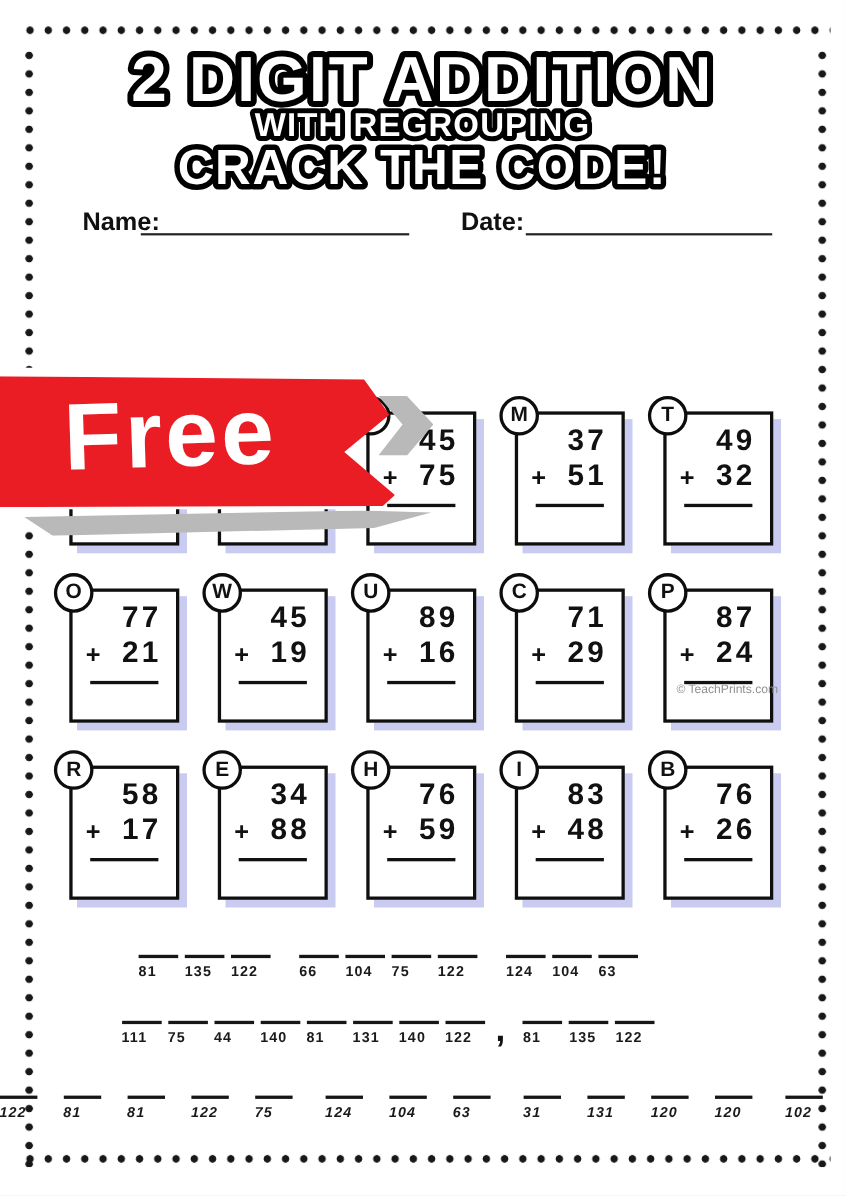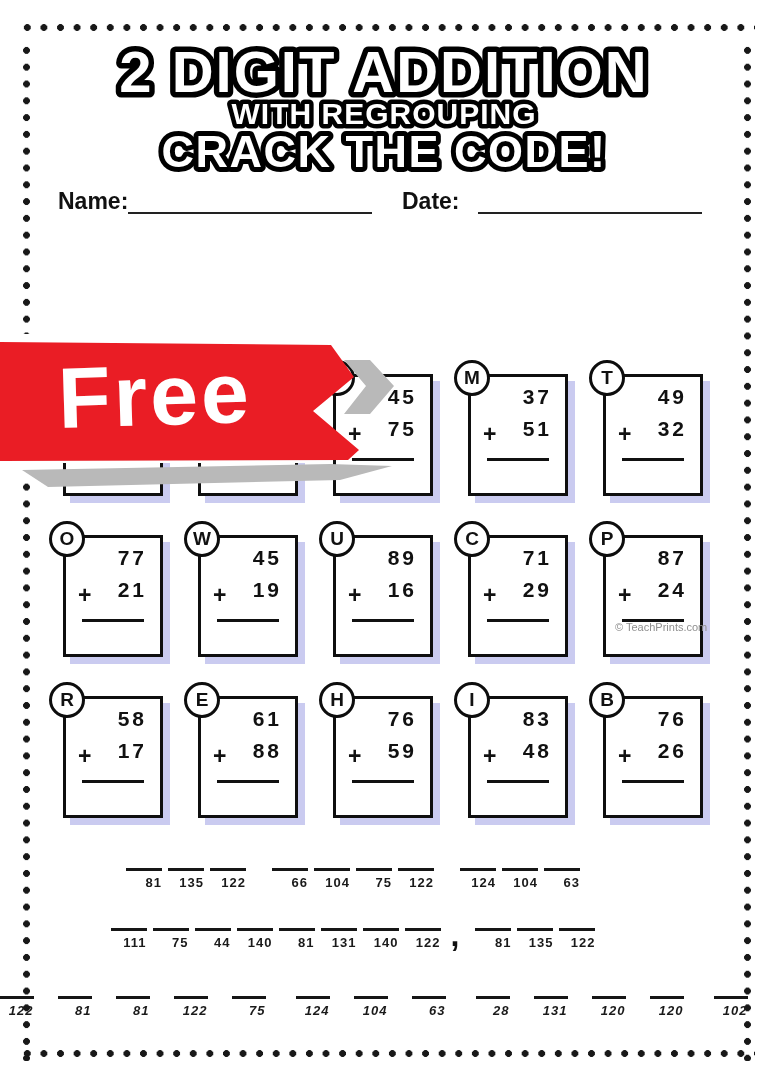--- a/index.html
+++ b/index.html
@@ -10,50 +10,50 @@
           background-size:16.6px 9px;background-repeat:repeat-x;background-position:left center;}
   .dots-top{left:19px;right:13px;top:23px;}
   .dots-bottom{left:19px;right:13px;top:1049px;}
   .dots-v{position:absolute;width:9px;background-image:radial-gradient(circle,#181818 3.1px,transparent 3.7px);
           background-size:9px 16.8px;background-repeat:repeat-y;background-position:center top;}
   .dots-left{left:22px;top:42px;bottom:26px;}
   .dots-right{left:743px;top:42px;bottom:26px;}
   
   .title-svg{position:absolute;left:0;top:28px;z-index:1;}
   .namedate{position:absolute;left:0;top:188px;width:768px;height:34px;z-index:1;font-weight:bold;font-size:23px;}
-  .nd-label{position:absolute;}
+  .nd-label{position:absolute;margin-left:17px;}
   .nd-line{position:absolute;border-bottom:2px solid #222;height:24px;}
   
   .instructions{position:absolute;left:57px;top:224px;width:654px;box-sizing:border-box;
     border:4px solid #0d0d0d;background:#fff;box-shadow:-6px 7px 0 #cdceef;z-index:1;
     padding:11px 20px 13px;text-align:center;font-size:19.5px;line-height:1.62;font-weight:bold;color:#151515;}
   
   .pbox{position:absolute;width:100px;height:122px;border:3px solid #0f0f0f;background:#fff;
         box-shadow:7px 7px 0 #cacbf0;z-index:1;box-sizing:border-box;}
   .pcircle{position:absolute;left:-17px;top:-17px;width:36px;height:36px;border:3.5px solid #0d0d0d;
            border-radius:50%;background:#fff;box-sizing:border-box;display:flex;align-items:center;
            justify-content:center;font-size:19px;font-weight:bold;z-index:2;}
-  .n1,.n2{position:absolute;right:13px;font-weight:bold;font-size:21px;letter-spacing:3px;}
+  .n1,.n2{position:absolute;right:13px;font-weight:bold;font-size:27px;letter-spacing:3px;}
   .n1{top:8px;} .n2{top:40px;}
   .plus{position:absolute;left:12px;top:44px;font-weight:bold;font-size:23px;}
   .ans-line{position:absolute;left:16px;right:16px;top:81px;border-top:3px solid #111;}
   .ans-space{position:absolute;left:4px;right:4px;top:85px;bottom:2px;}
   
   .layer{position:absolute;left:0;top:0;width:768px;height:1087px;pointer-events:none;}
   .halo{background:#fff;z-index:5;clip-path:polygon(0px 334px,332px 334px,332px 463px,50px 463px,50px 478px,0px 478px);}
   .chevron{background:#b9b9b9;z-index:6;clip-path:polygon(344px 360px,370px 360px,394px 386px,370px 414px,344px 414px,366px 386px);}
   .swoosh{background:#b9b9b9;z-index:6;clip-path:polygon(22px 470px,330px 464px,392px 466px,340px 480px,48px 487px);}
   .redband{background:#ea1d25;z-index:7;clip-path:polygon(0px 342px,331px 345px,354px 377px,313px 411px,359px 450px,348px 460px,0px 461px);}
   .free-label{position:absolute;left:58px;top:352px;z-index:8;color:#fff;font-weight:bold;font-size:86px;
               letter-spacing:3px;transform:rotate(-1.8deg);line-height:1;}
   
   .code-line{position:absolute;width:768px;display:flex;justify-content:center;align-items:flex-start;z-index:1;}
   .cl1{top:868px;left:-31px;gap:26px;} .cl2{top:928px;left:-31px;gap:26px;} .cl3{top:996px;left:-4px;gap:30px;}
   .word{display:flex;gap:6px;} .cl3 .word{gap:24px;font-style:italic;}
-  .blank{width:36px;border-top:3px solid #161616;padding-top:4px;text-align:right;
+  .blank{width:36px;border-top:3px solid #161616;padding-top:4px;text-align:left;
          font-size:13px;font-weight:bold;letter-spacing:1px;color:#1a1a1a;}
   .cl3 .blank{width:34px;}
   .punct{font-weight:bold;line-height:1;margin-left:-16px;margin-right:-10px;color:#111;}
   .pc{font-size:32px;margin-top:-9px;} .pp{font-size:32px;margin-top:-23px;}
   .watermark{position:absolute;left:615px;top:621px;font-size:11px;color:#8f8f8f;z-index:2;}
 </style>
 </head>
 <body>
 
 <div class="page">
@@ -161,21 +161,21 @@
       <div class="pbox" style="left: 63px; top: 696px;">
       <div class="pcircle">R</div>
       <div class="n1">58</div>
       <div class="plus">+</div>
       <div class="n2">17</div>
       <div class="ans-line"></div>
       <div class="ans-space"></div>
     </div>
       <div class="pbox" style="left: 198px; top: 696px;">
       <div class="pcircle">E</div>
-      <div class="n1">61</div>
+      <div class="n1">34</div>
       <div class="plus">+</div>
       <div class="n2">88</div>
       <div class="ans-line"></div>
       <div class="ans-space"></div>
     </div>
       <div class="pbox" style="left: 333px; top: 696px;">
       <div class="pcircle">H</div>
       <div class="n1">76</div>
       <div class="plus">+</div>
       <div class="n2">59</div>
@@ -252,21 +252,21 @@
         <div class="blank"><span>81</span></div>
         <div class="blank"><span>122</span></div>
         <div class="blank"><span>75</span></div>
       </div>
       <div class="word">
         <div class="blank"><span>124</span></div>
         <div class="blank"><span>104</span></div>
         <div class="blank"><span>63</span></div>
       </div>
       <div class="word">
-        <div class="blank"><span>28</span></div>
+        <div class="blank"><span>31</span></div>
         <div class="blank"><span>131</span></div>
         <div class="blank"><span>120</span></div>
         <div class="blank"><span>120</span></div>
       </div>
       <div class="word">
         <div class="blank"><span>102</span></div>
         <div class="blank"><span>122</span></div>
       </div>
       <span class="punct pp">.</span>
     </div>

